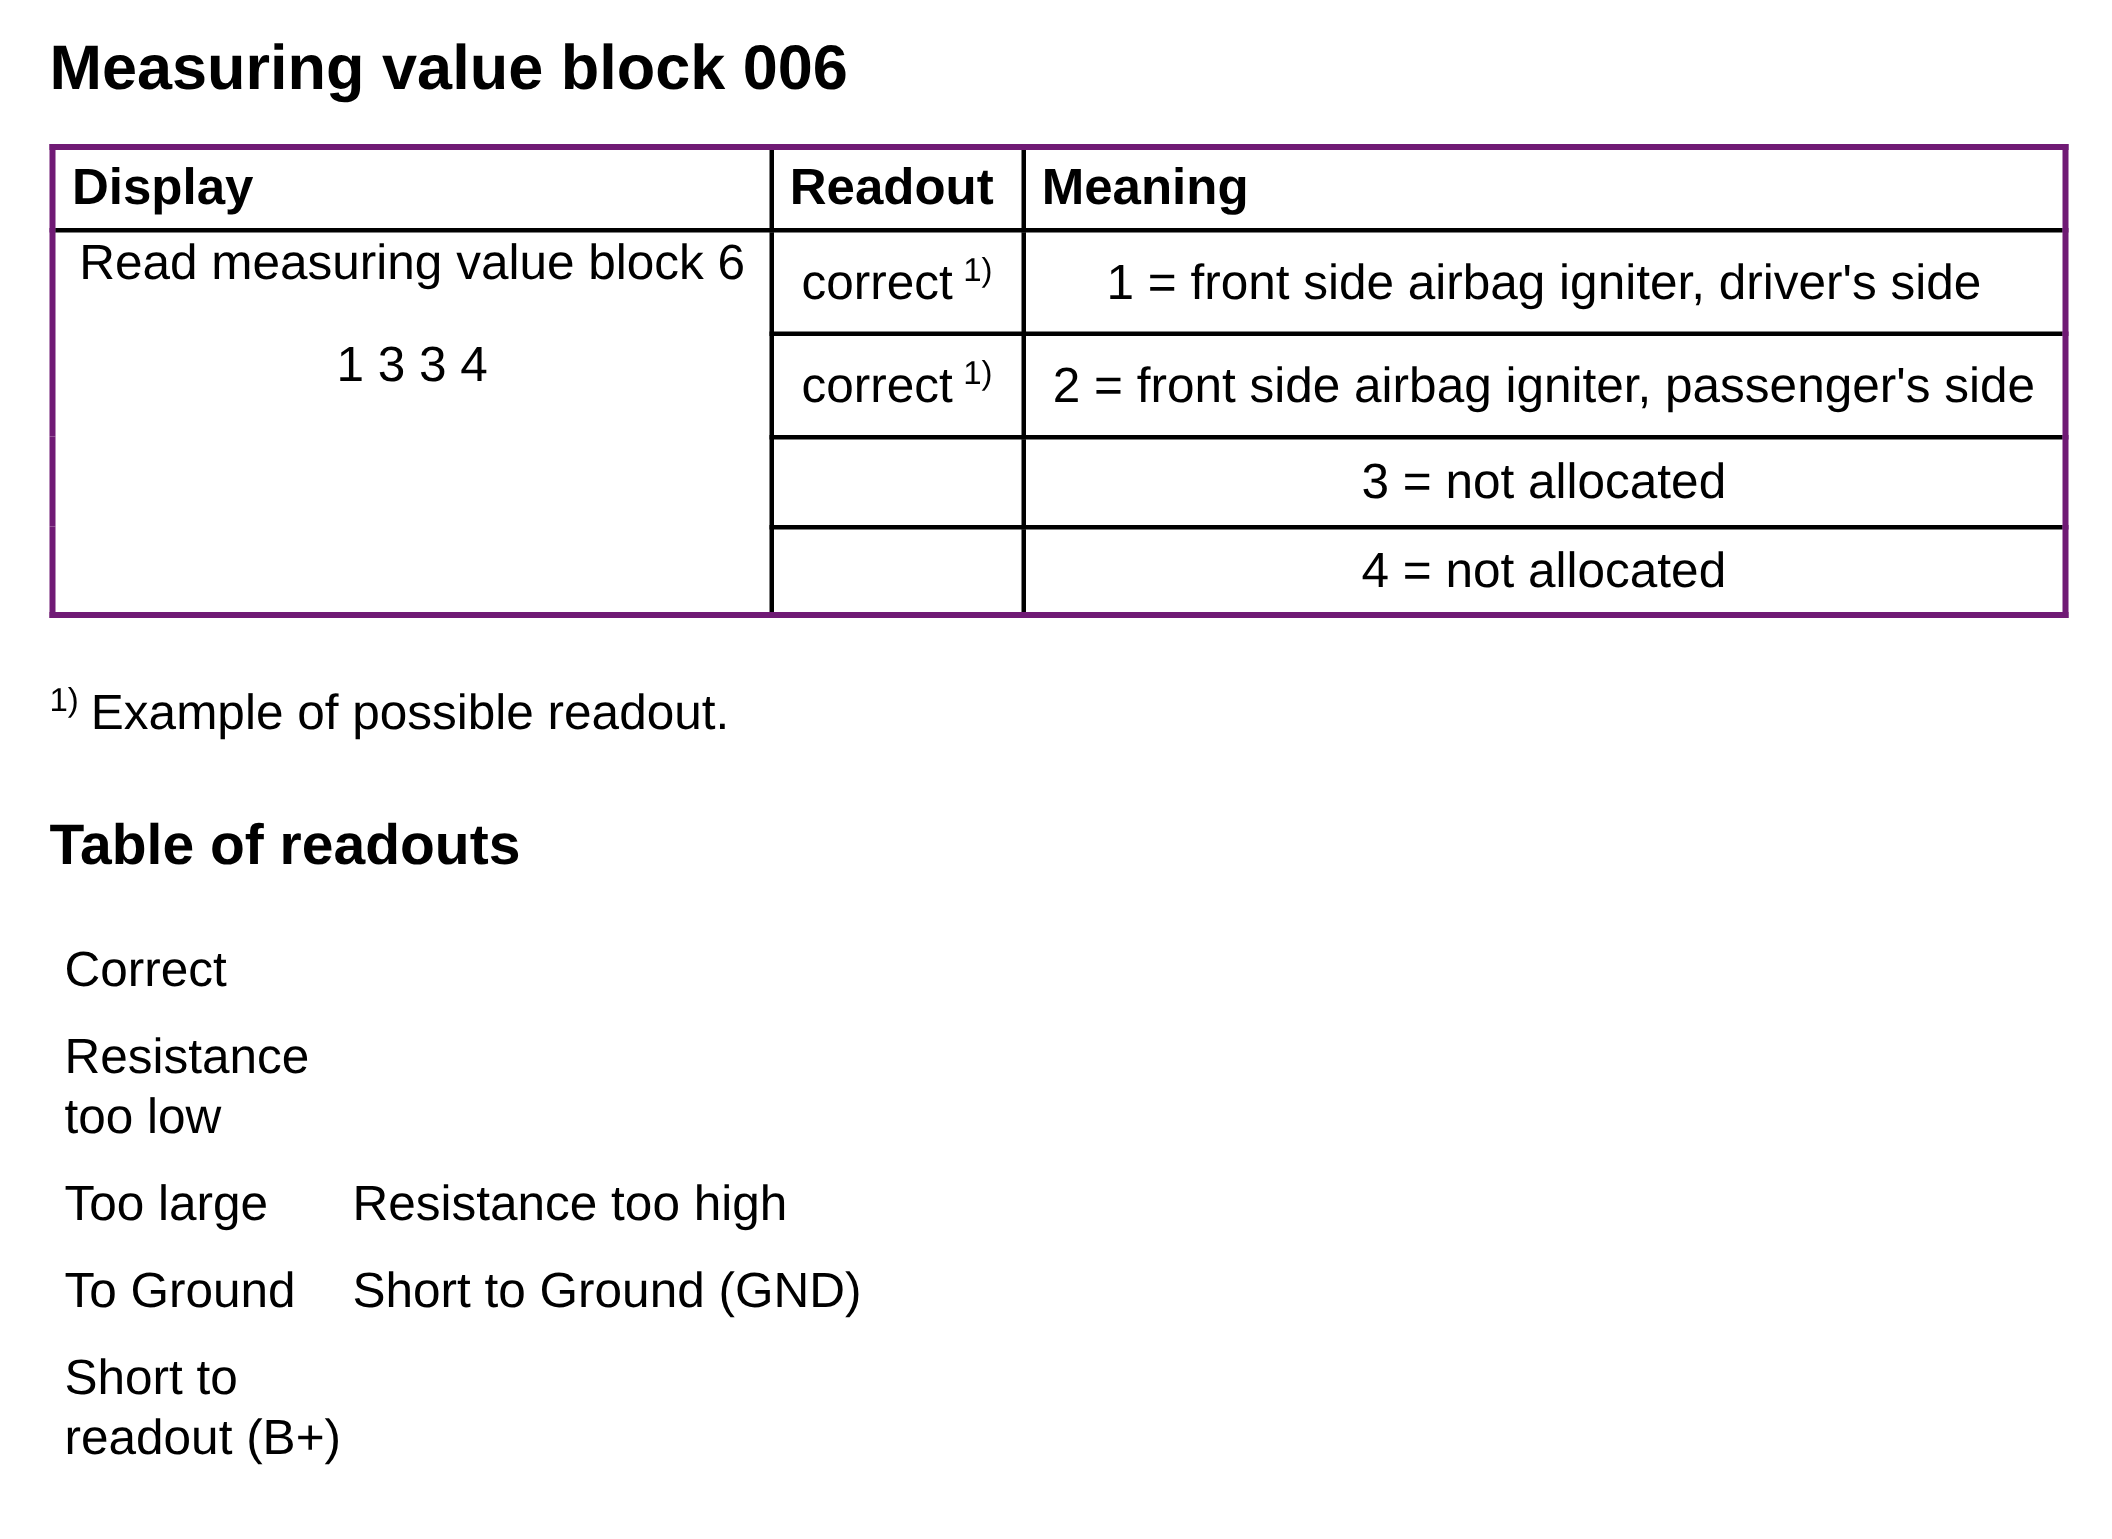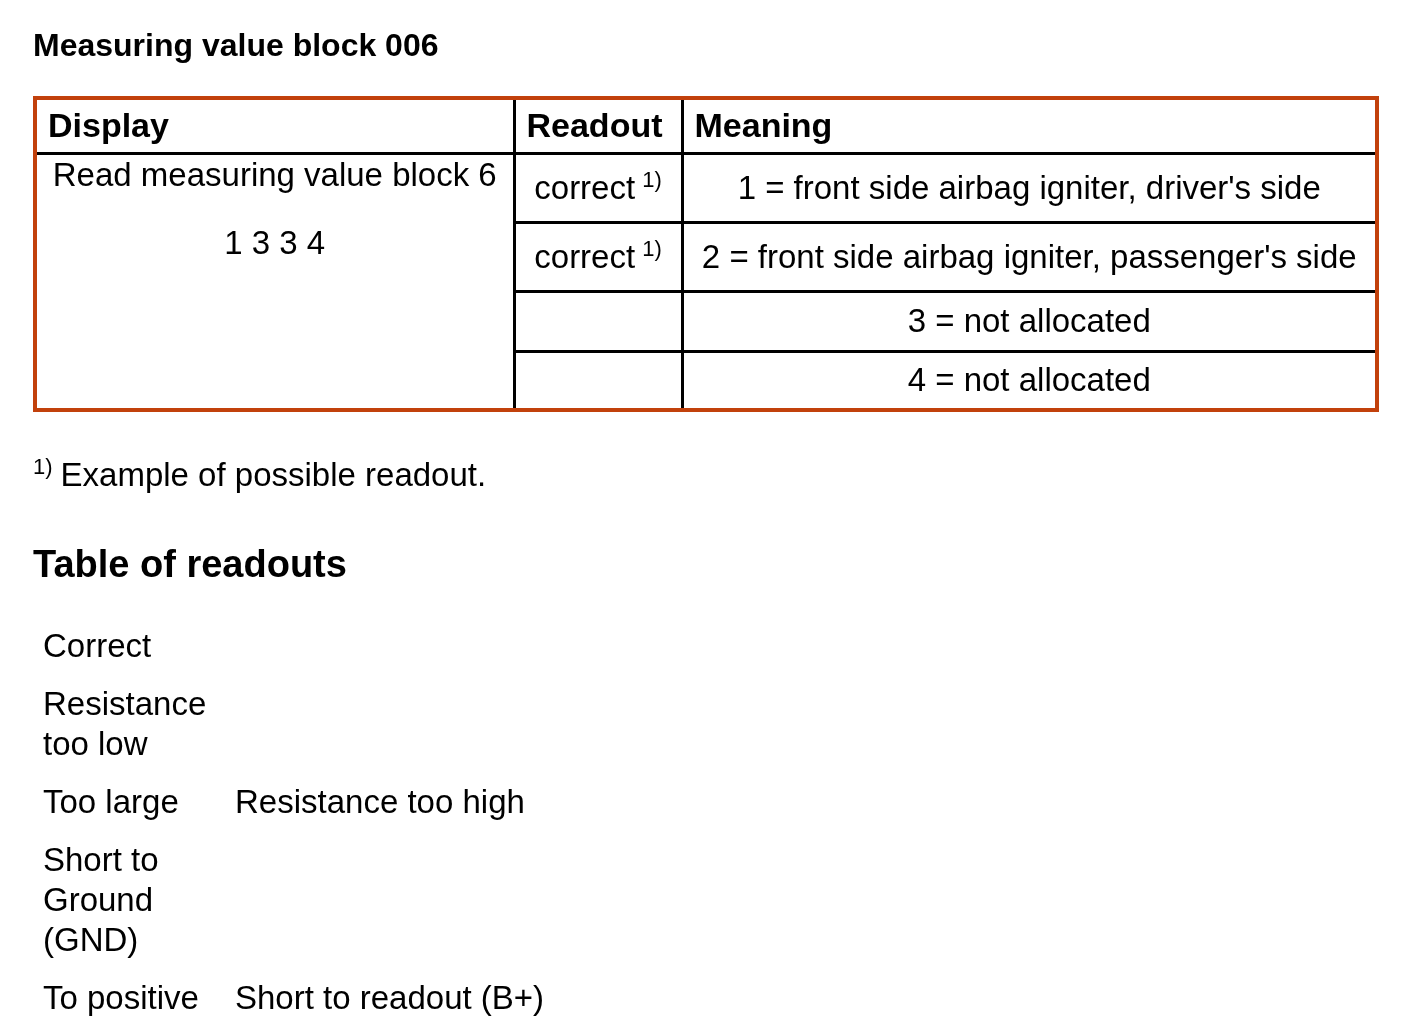--- a/index.html
+++ b/index.html
@@ -9,33 +9,33 @@
     height: 1026px;
     background: #ffffff;
     color: #000000;
     font-family: "Liberation Sans", "DejaVu Sans", sans-serif;
     font-size: 33px;
     padding: 25px 28px 0 33px;
     overflow: hidden;
   }
 
   .page-title {
-    font-size: 32px;
+    font-size: 42px;
     font-weight: bold;
     line-height: 40px;
     margin: 0;
   }
 
   
   table.mvb-table {
     border-collapse: collapse;
     table-layout: fixed;
     width: 1342px;
     margin-top: 31px;
-    border: 4px solid #c2410c;
+    border: 4px solid #701a75;
   }
   table.mvb-table th,
   table.mvb-table td {
     border: 3px solid #000000;
     padding: 0 11px;
     font-size: 33px;
     overflow: hidden;
     white-space: nowrap;
     text-align: center;
   }
@@ -159,24 +159,24 @@
     <span>Correct</span>
   </div>
   <div class="readout-item">
     <span>Resistance too low</span>
   </div>
   <div class="readout-item">
     <span>Too large</span>
     <span>Resistance too high</span>
   </div>
   <div class="readout-item">
+    <span>To Ground</span>
     <span>Short to Ground (GND)</span>
   </div>
   <div class="readout-item">
-    <span>To positive</span>
     <span>Short to readout (B+)</span>
   </div>
 </div>
 
 <div class="note-line">
   <span class="diamond">
     <svg width="17" height="31" viewBox="0 0 17 31" xmlns="http://www.w3.org/2000/svg">
       <polygon points="8.5,0 16.4,15.5 8.5,31 0.6,15.5" fill="#000000"></polygon>
     </svg>
   </span>

